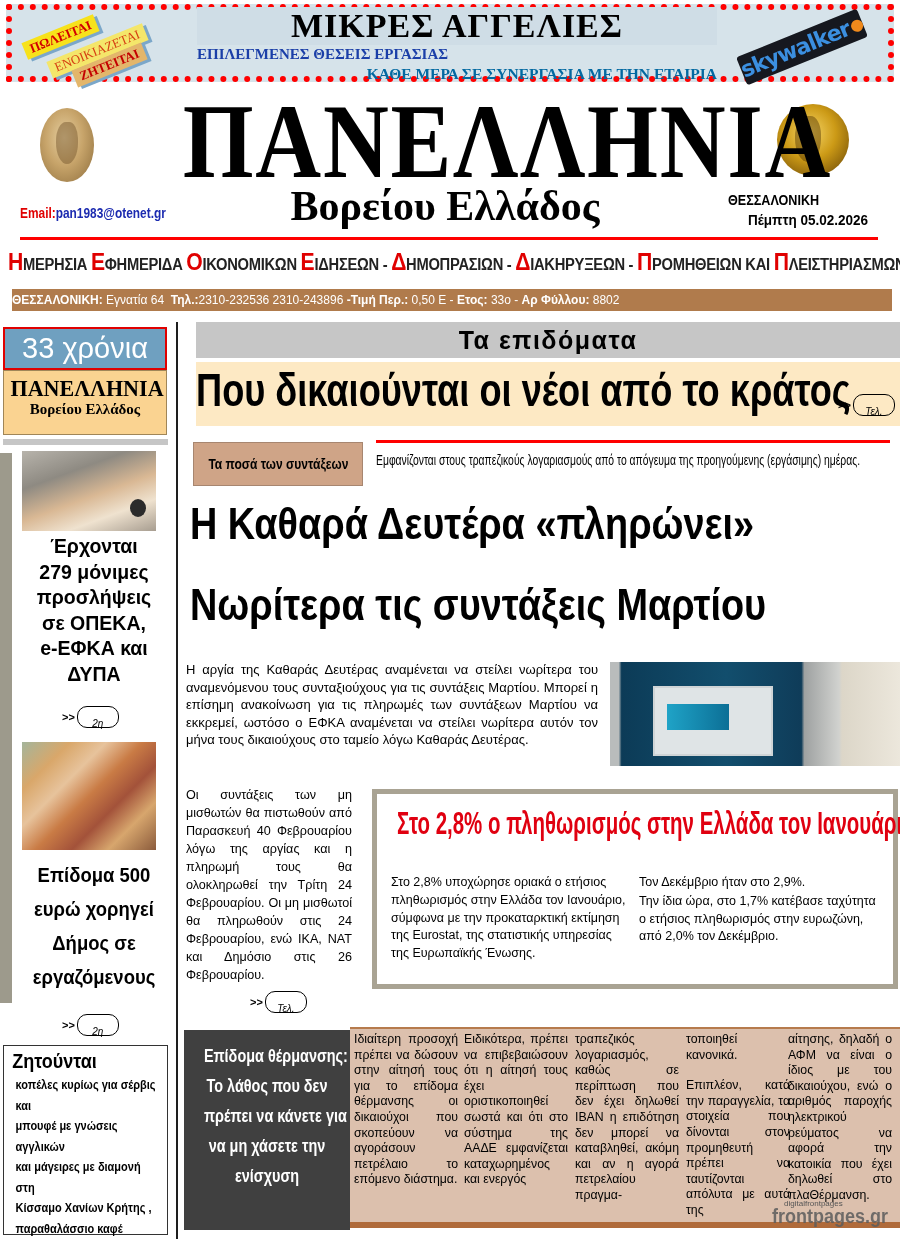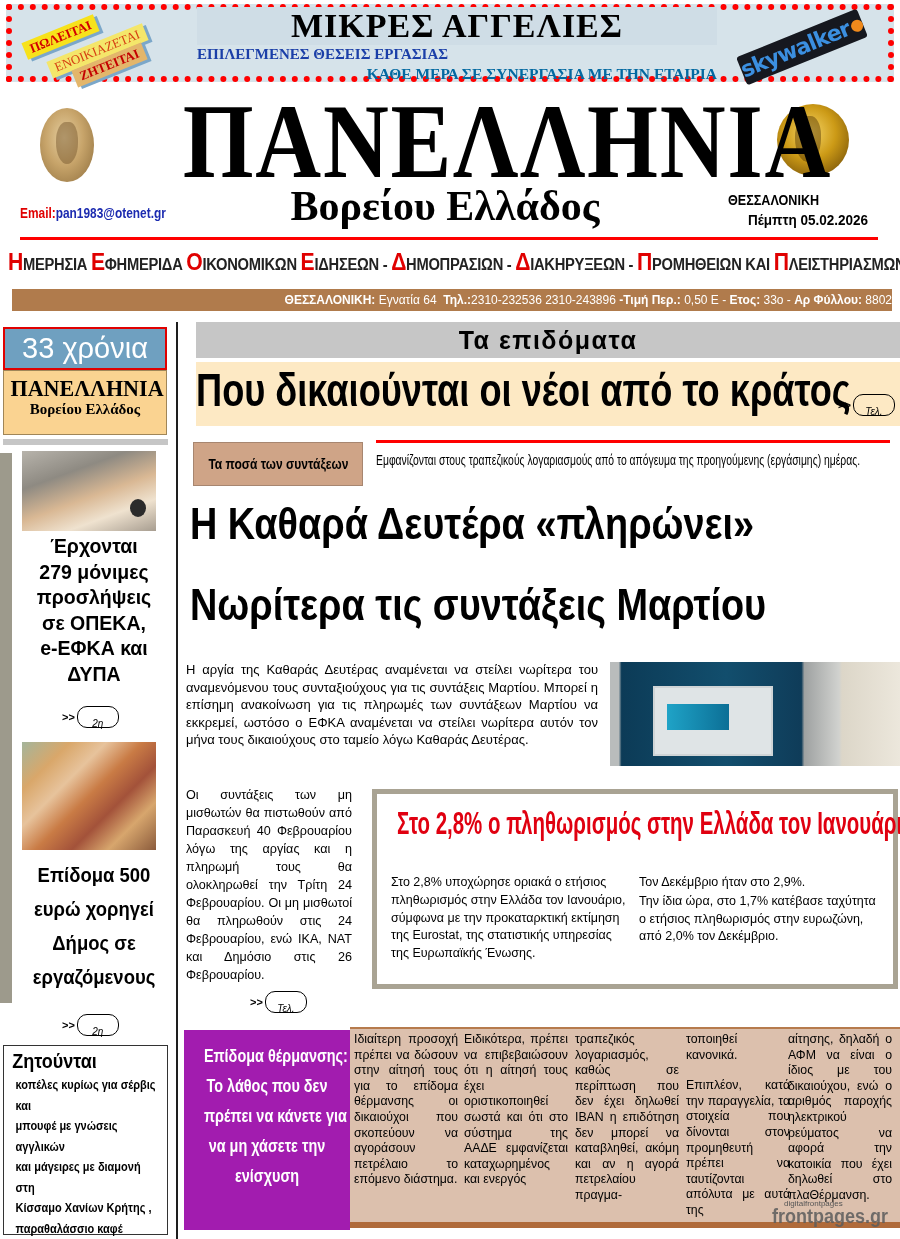--- a/index.html
+++ b/index.html
@@ -73,21 +73,21 @@
 
   #tagline {
     left: 8px; top: 249px; width: 884px; white-space: nowrap;
     font-size: 16px; font-weight: bold; color: #222; letter-spacing: -0.3px;
     transform: scaleX(0.92); transform-origin: left top;
   }
   #tagline .cap { color: #e00000; font-size: 23px; }
 
   #info-bar {
     left: 12px; top: 289px; width: 880px; height: 22px;
-    background: #b07b4c; color: #fff; font-size: 12px; line-height: 22px; text-align: right; white-space: nowrap;
+    background: #b07b4c; color: #fff; font-size: 12px; line-height: 22px; text-align: left; white-space: nowrap;
   }
   #info-bar b { font-weight: bold; }
 
   
   #left-divider { left: 176px; top: 322px; width: 2px; height: 917px; background: #1e1e1e; }
 
   #years-box { left: 3px; top: 327px; width: 164px; height: 43px; background: #6fa0c0; border: 2px solid #e00000;
     color: #fff; font-size: 29px; text-align: center; line-height: 38px; }
   #brand-box { left: 3px; top: 370px; width: 164px; height: 65px; background: #fad391; border: 1px solid #a08658; text-align: center; }
   #brand-name { font-family: "Liberation Serif", serif; font-weight: bold; font-size: 24px; letter-spacing: 0px; margin-top: 4px; transform: scaleX(0.92); }
@@ -141,21 +141,21 @@
   #body-para2 { left: 186px; top: 786px; width: 166px; font-size: 12.6px; line-height: 18px; text-align: justify; }
   #body-more { left: 250px; top: 991px; }
 
   #inflation-box { left: 372px; top: 789px; width: 526px; height: 200px; border: 5px solid #a9a393; background: #fff; }
   #inflation-title { position:absolute; left: 20px; top: 12px; font-size: 31px; font-weight: bold; color: #e00010; white-space: nowrap;
     transform: scaleX(0.66); transform-origin: left top; }
   #inflation-col1 { position:absolute; left: 14px; top: 80px; width: 240px; font-size: 12.5px; line-height: 17.8px; }
   #inflation-col2 { position:absolute; left: 262px; top: 80px; width: 240px; font-size: 12.5px; line-height: 17.8px; }
   #inflation-col2 p + p { margin-top: 1px; }
 
-  #heat-box { left: 184px; top: 1030px; width: 166px; height: 200px; background: #a21caf; color: #fff;
+  #heat-box { left: 184px; top: 1030px; width: 166px; height: 200px; background: #404040; color: #fff;
     text-align: center; font-size: 19px; font-weight: bold; line-height: 30px; padding-top: 11px; }
   #heat-box div { transform: scaleX(0.76); white-space: nowrap; }
   #heat-article { left: 350px; top: 1027px; width: 550px; height: 195px; background: #dcc0ad; border-top: 2px solid #b67b4d; padding-left: 7px; }
   #heat-rule { left: 350px; top: 1222px; width: 550px; height: 6px; background: #b06b3b; }
   .heat-col { position: absolute; top: 3px; width: 104px; font-size: 12.3px; line-height: 15.6px; text-align: justify; letter-spacing: 0px; }
   #heat-c1 { left: 4px; }
   #heat-c2 { left: 114px; }
   #heat-c3 { left: 225px; }
   #heat-c4 { left: 336px; }
   #heat-c5 { left: 438px; width: 104px; }

